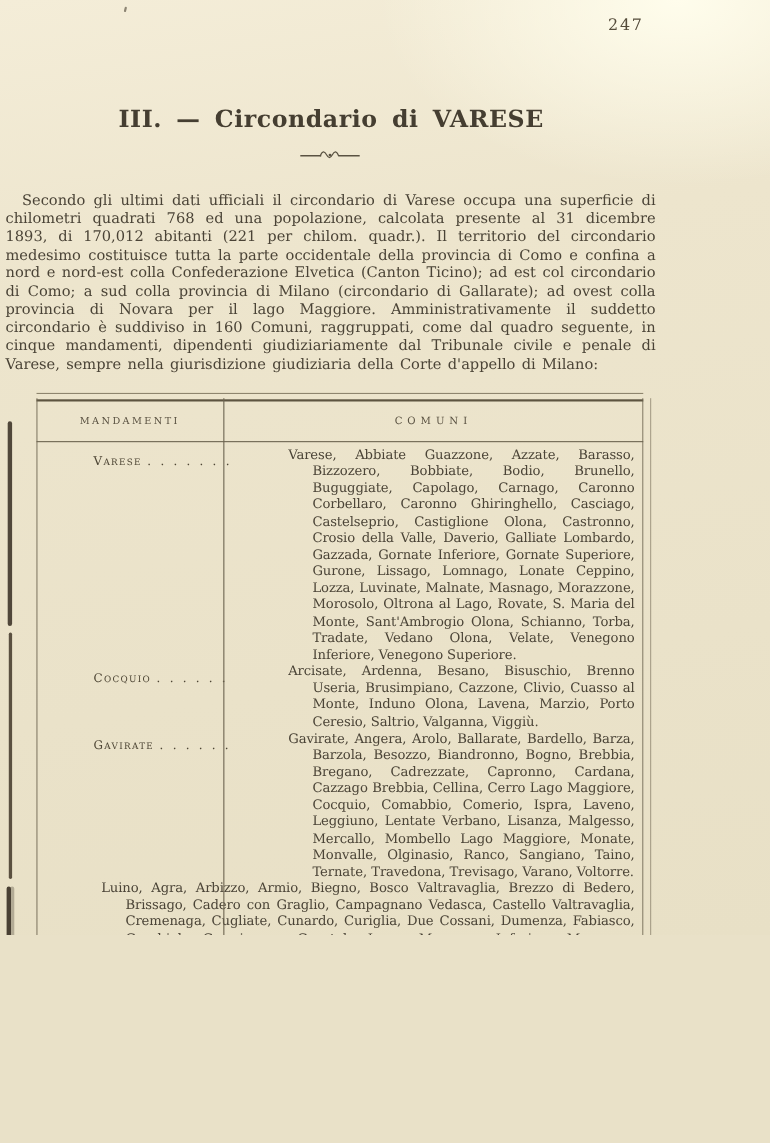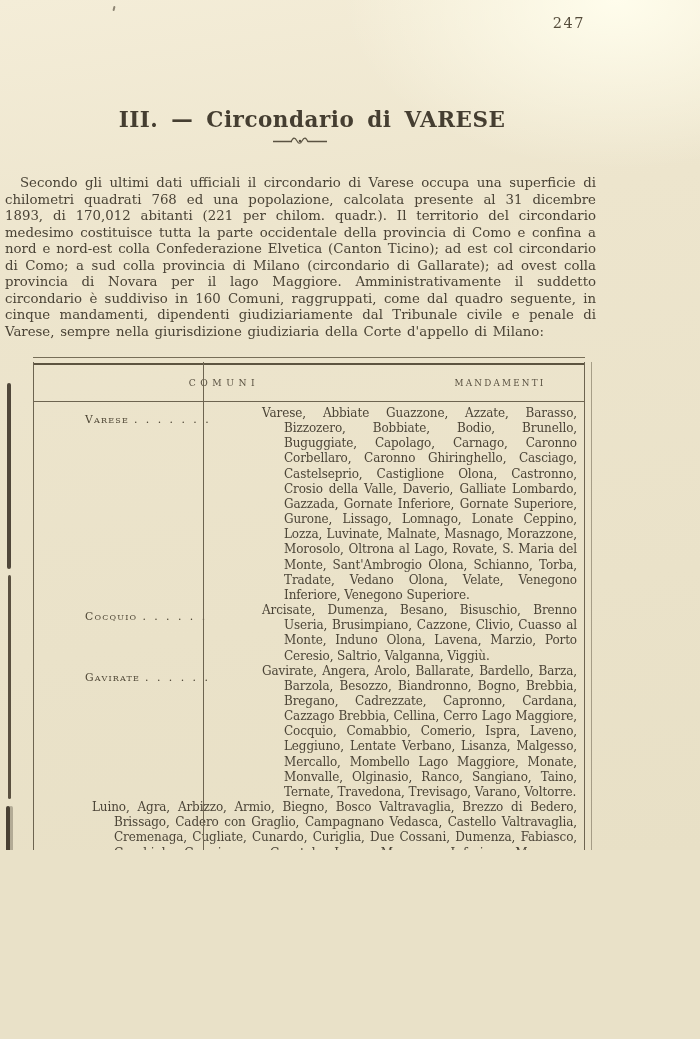--- a/index.html
+++ b/index.html
@@ -11,21 +11,21 @@
       linear-gradient(172deg, #f4edd8 0%, #ede5cd 28%, #eae2c9 70%, #e8e0c6 100%);
     font-family:"DejaVu Serif", serif;
     color:#4a4336;
   }
   .stray{position:absolute;left:113px;top:6px;width:2px;height:5px;background:#8d8573;transform:rotate(14deg);border-radius:1px;}
   .spine-seg{position:absolute;border-radius:2px;opacity:.88;}
   .spine-a{left:7px;top:383px;width:4px;height:186px;background:#3a3126;}
   .spine-b{left:8px;top:575px;width:3px;height:224px;background:#453b2c;}
   .spine-c{left:6px;top:806px;width:4px;height:182px;background:#332a1f;box-shadow:3px 0 0 rgba(58,49,38,.35);}
   .pagenum{position:absolute;top:15px;left:495px;width:90px;text-align:right;font-size:14.5px;letter-spacing:1.5px;color:#554c3b;}
-  .title{position:absolute;top:95px;left:5px;width:590px;margin:12px;text-align:center;
+  .title{position:absolute;top:95px;left:5px;width:590px;margin:1px;text-align:center;
          font-size:21.5px;font-weight:bold;letter-spacing:.5px;word-spacing:5px;color:#453e31;}
   .ornament{position:absolute;top:135px;left:5px;width:590px;text-align:center;line-height:0;}
   .intro{position:absolute;top:175px;left:5px;width:591px;margin:0;
          font-size:13.3px;line-height:16.55px;text-align:justify;text-indent:15px;
          word-spacing:1.5px;color:#4a4336;}
   .mtable{position:absolute;left:33px;top:357px;width:552px;height:606px;overflow:hidden;}
   .top-rule{position:absolute;top:0;left:0;right:0;height:5px;
             border-top:1px solid #776e58;border-bottom:2px solid #5d5440;}
   .thead{position:absolute;top:7px;left:0;right:0;height:37px;display:flex;
          border-bottom:1px solid #6d6450;}
@@ -67,38 +67,38 @@
       <circle cx="28" cy="6" r="1.3" fill="#5a5242"></circle>
     </svg>
   </div>
 
   <p class="intro">Secondo gli ultimi dati ufficiali il circondario di Varese occupa una superficie di chilometri quadrati 768 ed una popolazione, calcolata presente al 31 dicembre 1893, di 170,012 abitanti (221 per chilom. quadr.). Il territorio del circondario medesimo costituisce tutta la parte occidentale della provincia di Como e confina a nord e nord-est colla Confederazione Elvetica (Canton Ticino); ad est col circondario di Como; a sud colla provincia di Milano (circondario di Gallarate); ad ovest colla provincia di Novara per il lago Maggiore. Amministrativamente il suddetto circondario è suddiviso in 160 Comuni, raggruppati, come dal quadro seguente, in cinque mandamenti, dipendenti giudiziariamente dal Tribunale civile e penale di Varese, sempre nella giurisdizione giudiziaria della Corte d'appello di Milano:</p>
 
   <div class="mtable">
     <div class="top-rule"></div>
 
     <div class="thead">
+      <div class="th th-left">MANDAMENTI</div>
       <div class="th th-right">COMUNI</div>
-      <div class="th th-left">MANDAMENTI</div>
     </div>
 
     <div class="tbody">
 
       <div class="row">
         <div class="cell-m">
           <span class="mname">Varese</span><span class="dots">. . . . . . .</span>
         </div>
         <div class="cell-c">Varese, Abbiate Guazzone, Azzate, Barasso, Bizzozero, Bobbiate, Bodio, Brunello, Buguggiate, Capolago, Carnago, Caronno Corbellaro, Caronno Ghiringhello, Casciago, Castelseprio, Castiglione Olona, Castronno, Crosio della Valle, Daverio, Galliate Lombardo, Gazzada, Gornate Inferiore, Gornate Superiore, Gurone, Lissago, Lomnago, Lonate Ceppino, Lozza, Luvinate, Malnate, Masnago, Morazzone, Morosolo, Oltrona al Lago, Rovate, S. Maria del Monte, Sant'Ambrogio Olona, Schianno, Torba, Tradate, Vedano Olona, Velate, Venegono Inferiore, Venegono Superiore.</div>
       </div>
 
       <div class="row">
         <div class="cell-m">
           <span class="mname">Cocquio</span><span class="dots">. . . . . .</span>
         </div>
-        <div class="cell-c">Arcisate, Dumenza, Besano, Bisuschio, Brenno Useria, Brusimpiano, Cazzone, Clivio, Cuasso al Monte, Induno Olona, Lavena, Marzio, Porto Ceresio, Saltrio, Valganna, Viggiù.</div>
+        <div class="cell-c">Arcisate, Ardenna, Besano, Bisuschio, Brenno Useria, Brusimpiano, Cazzone, Clivio, Cuasso al Monte, Induno Olona, Lavena, Marzio, Porto Ceresio, Saltrio, Valganna, Viggiù.</div>
       </div>
 
       <div class="row">
       </div>
 
       <div class="row">
         <div class="cell-m">
           <span class="mname">Gavirate</span><span class="dots">. . . . . .</span>
         </div>
         <div class="cell-c">Gavirate, Angera, Arolo, Ballarate, Bardello, Barza, Barzola, Besozzo, Biandronno, Bogno, Brebbia, Bregano, Cadrezzate, Capronno, Cardana, Cazzago Brebbia, Cellina, Cerro Lago Maggiore, Cocquio, Comabbio, Comerio, Ispra, Laveno, Leggiuno, Lentate Verbano, Lisanza, Malgesso, Mercallo, Mombello Lago Maggiore, Monate, Monvalle, Olginasio, Ranco, Sangiano, Taino, Ternate, Travedona, Trevisago, Varano, Voltorre.</div>

